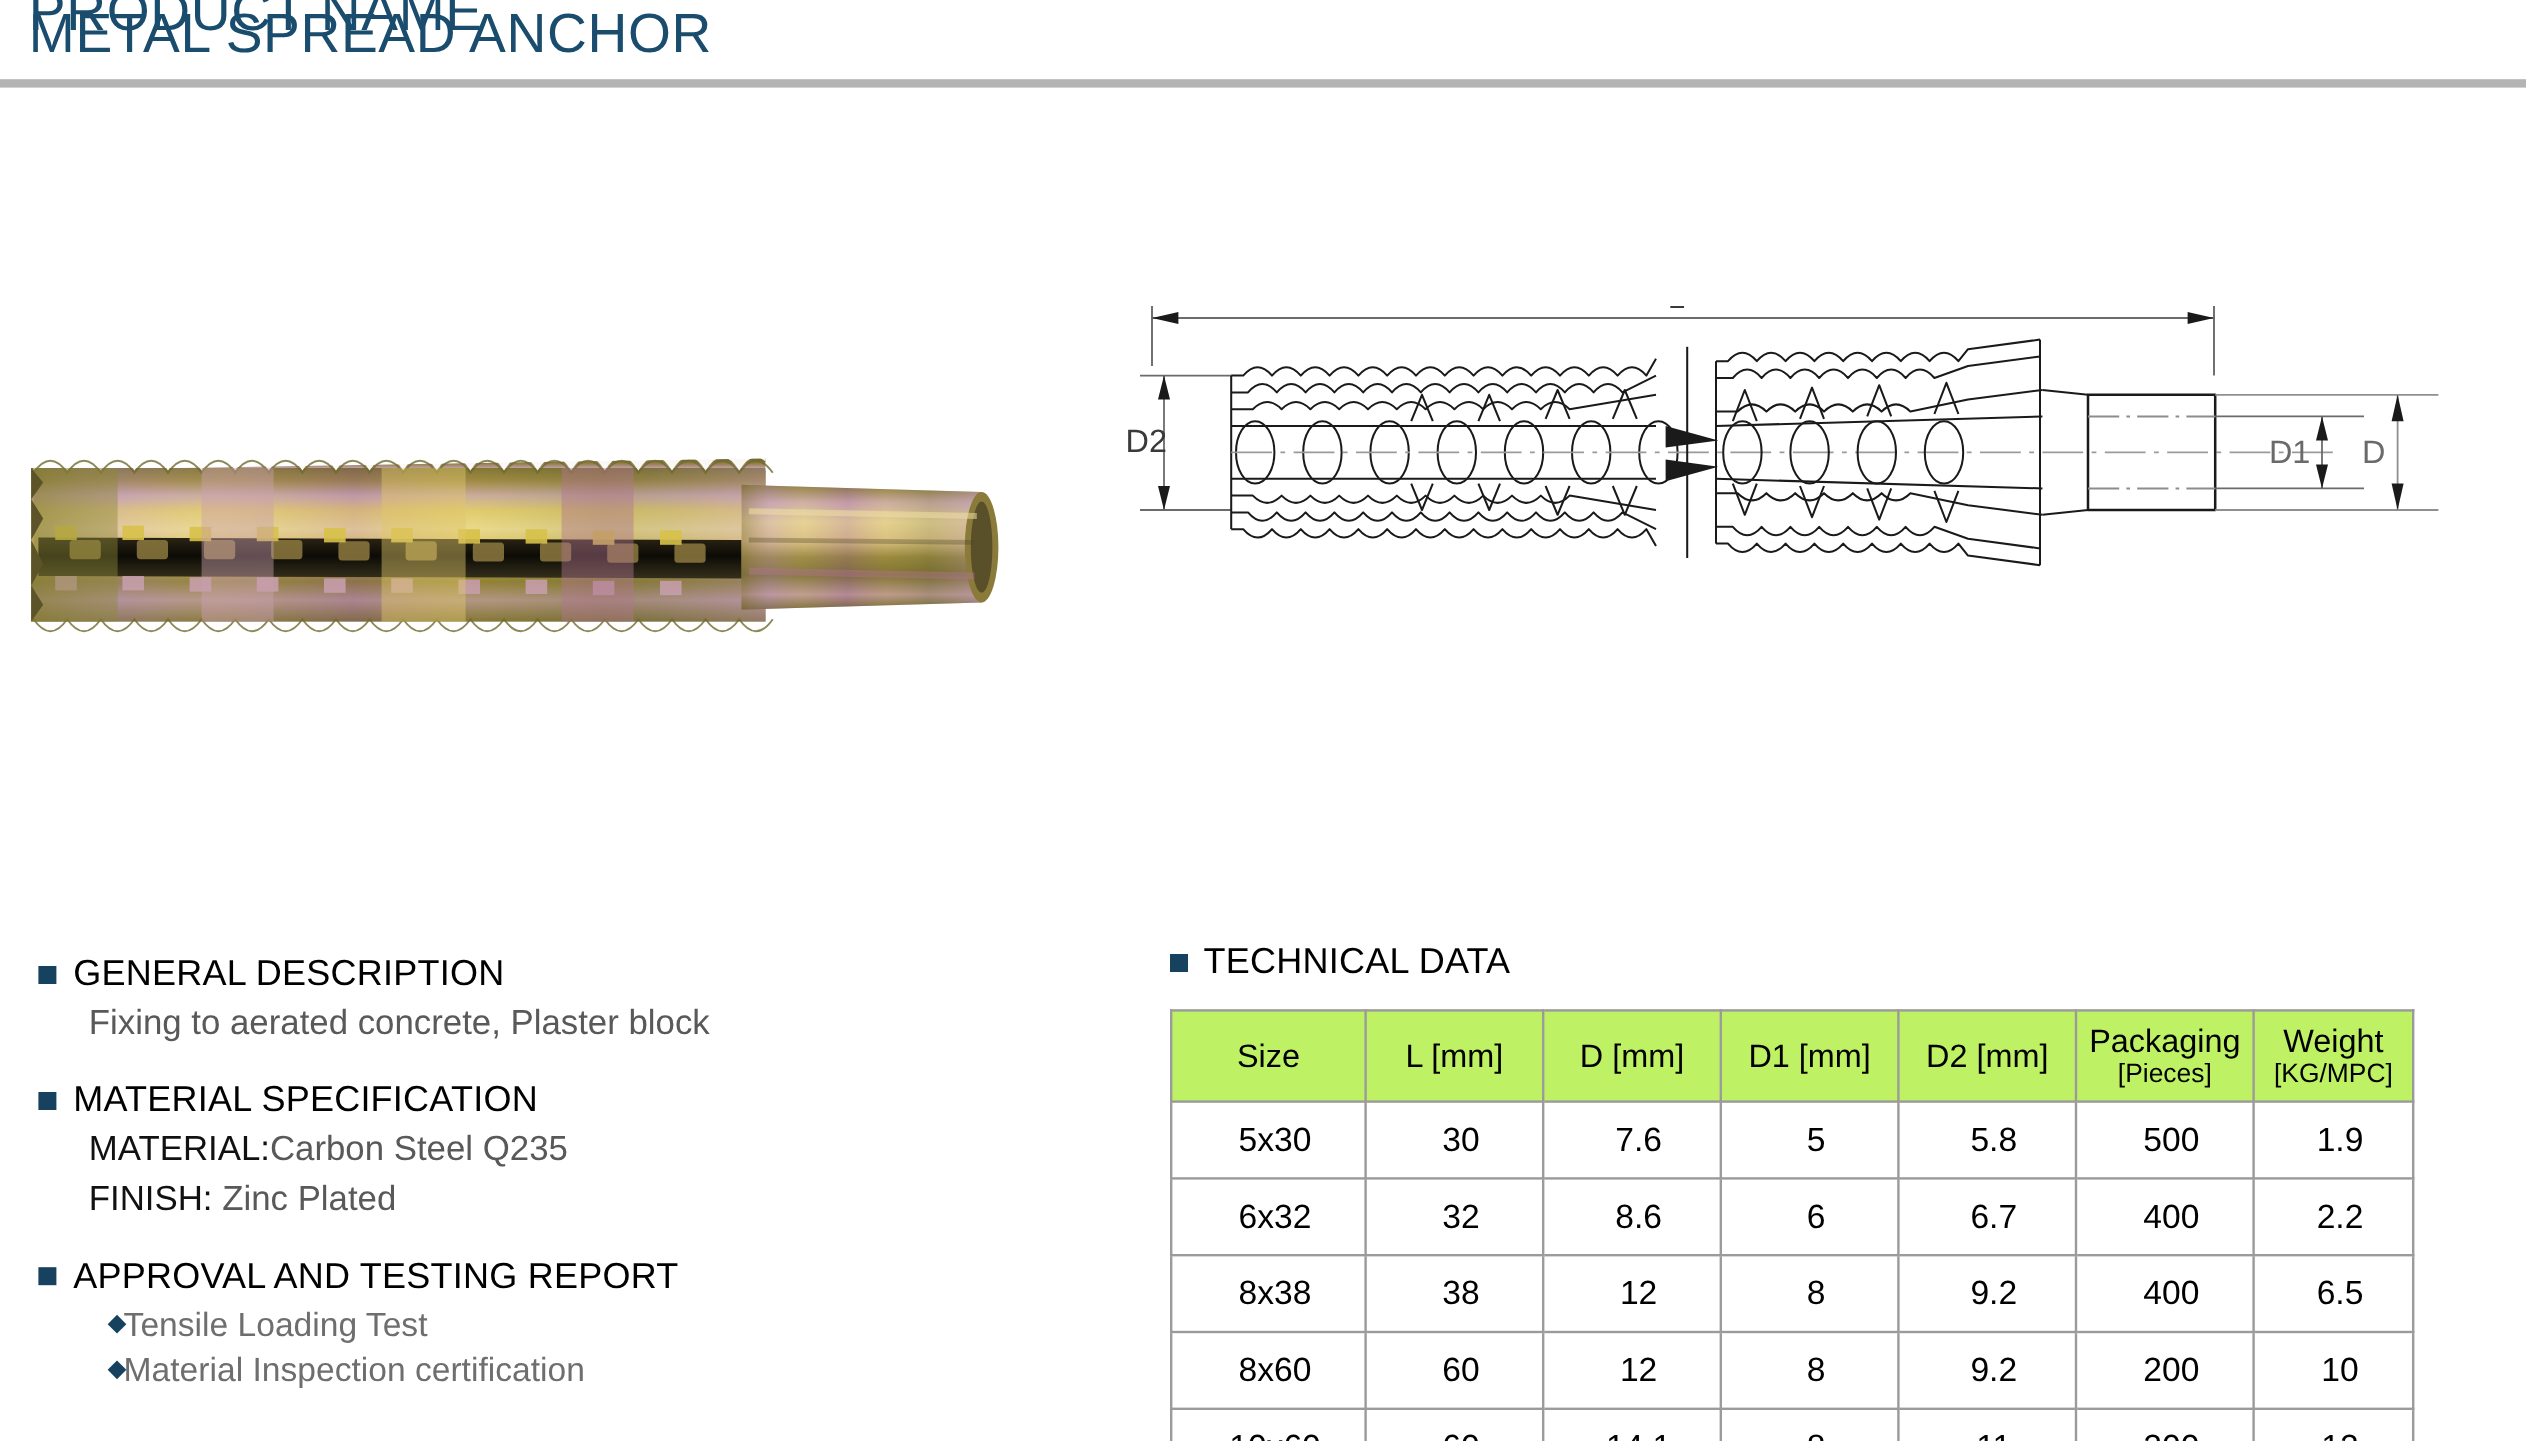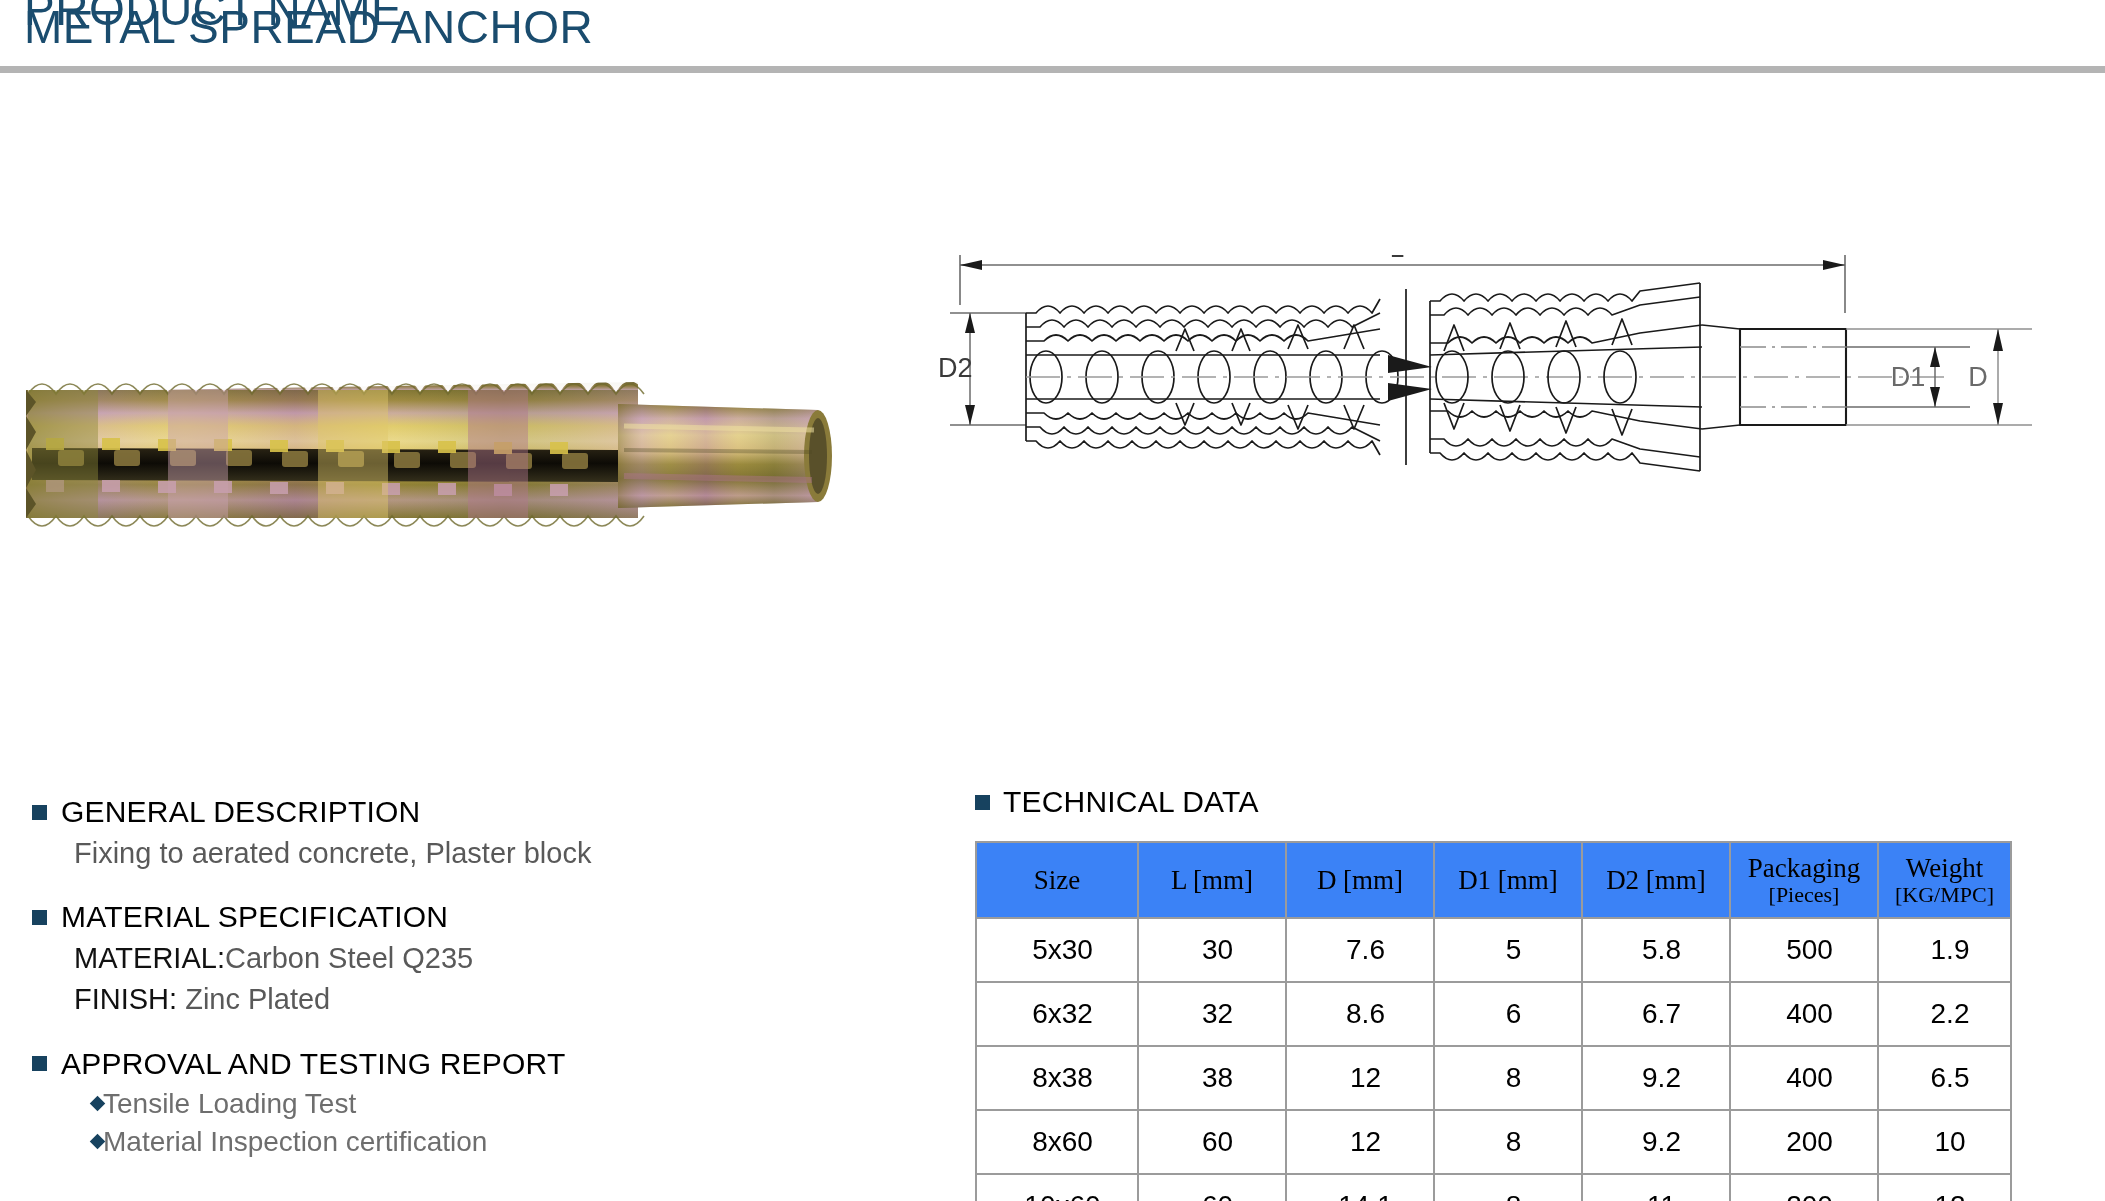--- a/index.html
+++ b/index.html
@@ -138,26 +138,25 @@
   }
   table.tdata th, table.tdata td {
     border: 2px solid #9b9b9b;
     text-align: center;
     vertical-align: middle;
     color: #000000;
     font-weight: 400;
     padding-left: 12px;
   }
   table.tdata th {
-    background: #3b82f6;
+    background: #bef264;
     height: 76px;
     font-size: 27px;
     padding: 2px 2px;
     line-height: 1.12;
-    font-family: Liberation Serif, serif;
   }
   table.tdata th .sub {
     display: block;
     font-size: 22px;
   }
   table.tdata td {
     height: 64px;
     font-size: 28px;
   }
   .col-size   { width: 162px; }

